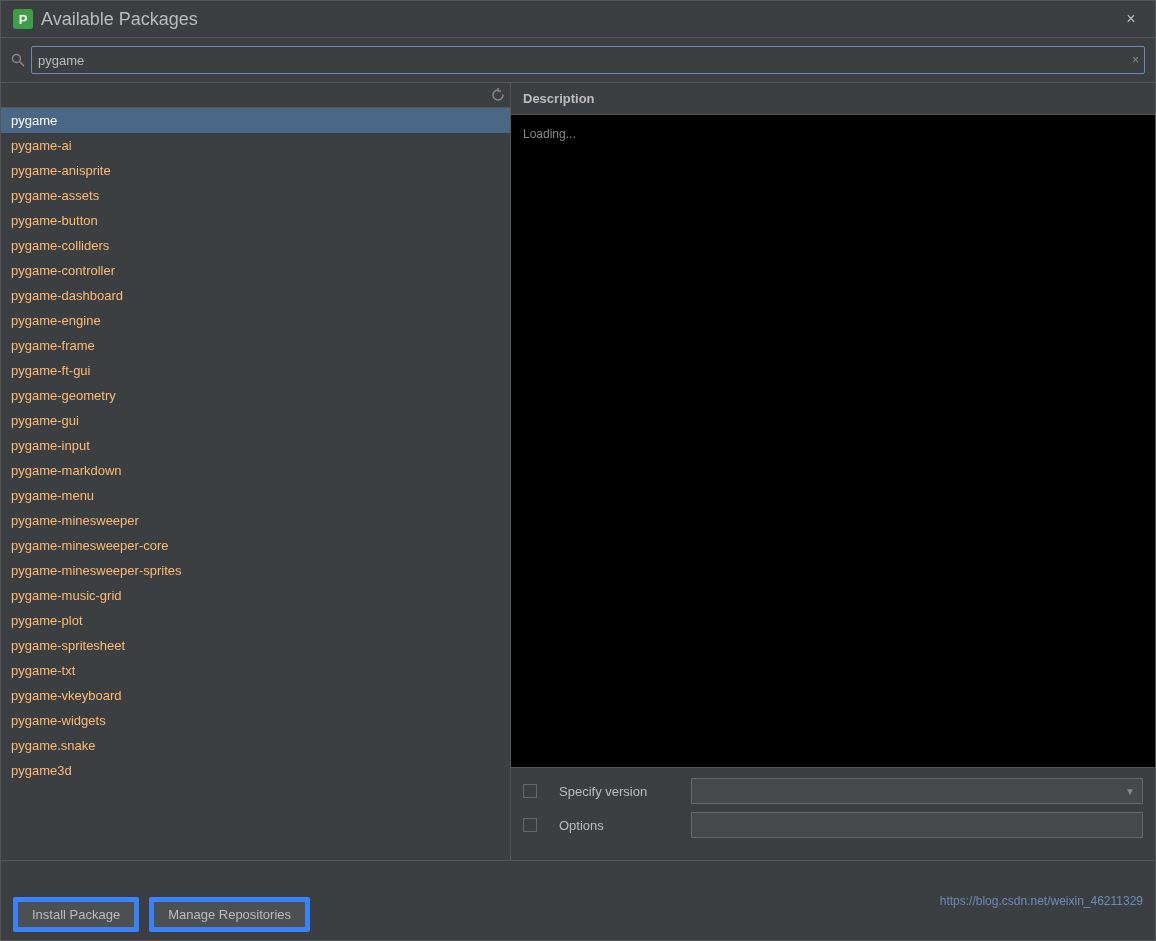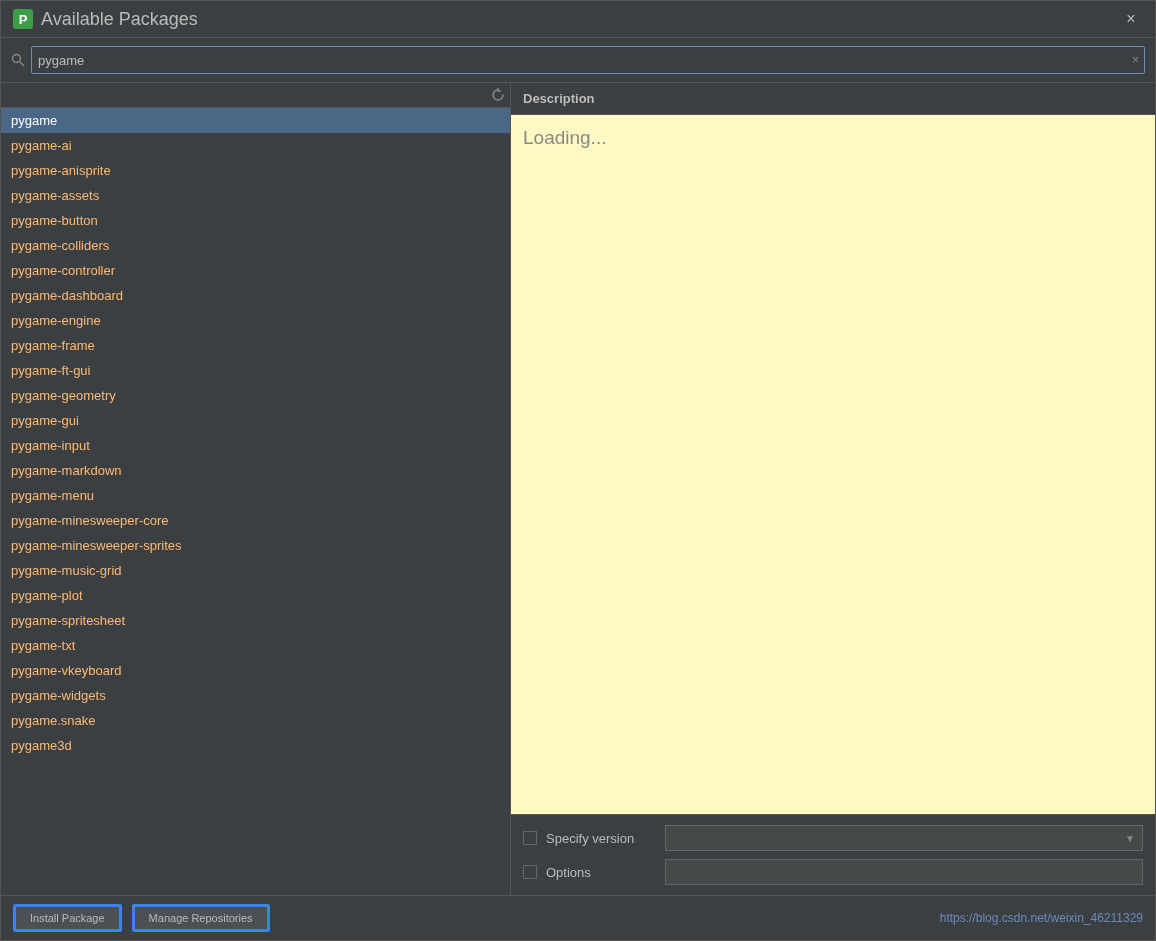--- a/index.html
+++ b/index.html
@@ -154,23 +154,23 @@
       font-size: 13px;
       font-weight: bold;
       border-bottom: 1px solid #555;
       background: #3c3f41;
     }
 
     .description-content {
       flex: 1;
       padding: 12px;
       color: #888;
-      font-size: 19px;
+      font-size: 12px;
       overflow-y: auto;
-      background: #fef9c3;
+      background: #000000;
     }
 
     .description-content::-webkit-scrollbar {
       width: 8px;
     }
 
     .description-content::-webkit-scrollbar-track {
       background: #3c3f41;
     }
 
@@ -180,26 +180,26 @@
 
     .options-area {
       padding: 10px 12px;
       border-top: 1px solid #555;
       background: #3c3f41;
     }
 
     .option-row {
       display: flex;
       align-items: center;
-      gap: 9px;
+      gap: 22px;
       margin-bottom: 8px;
     }
 
     .option-row:last-child {
-      margin-bottom: 0;
+      margin-bottom: 12px;
     }
 
     .option-checkbox {
       width: 14px;
       height: 14px;
       border: 1px solid #666;
       background: #3c3f41;
       cursor: pointer;
       appearance: none;
       -webkit-appearance: none;
@@ -265,25 +265,26 @@
     }
 
     .footer-left {
       display: flex;
       gap: 10px;
     }
 
     .footer-btn {
       padding: 5px 14px;
       background: #4c5052;
-      border: 3px solid #3b82f6;
-      color: #bbbbbb;
-      font-size: 11px;
+      border: 5px solid #3b82f6;
+      color: #bbbbbb;
+      font-size: 13px;
       cursor: pointer;
       border-radius: 2px;
+      margin-top: 28px;
     }
 
     .footer-link {
       color: #6b8cba;
       font-size: 12px;
       text-decoration: none;
       text-align: right;
     }
 
     .refresh-icon {
@@ -373,20 +374,21 @@
           <div class="package-item">pygame-controller</div>
           <div class="package-item">pygame-dashboard</div>
           <div class="package-item">pygame-engine</div>
           <div class="package-item">pygame-frame</div>
           <div class="package-item">pygame-ft-gui</div>
           <div class="package-item">pygame-geometry</div>
           <div class="package-item">pygame-gui</div>
           <div class="package-item">pygame-input</div>
           <div class="package-item">pygame-markdown</div>
           <div class="package-item">pygame-menu</div>
+          <div class="package-item">pygame-minesweeper</div>
           <div class="package-item">pygame-minesweeper-core</div>
           <div class="package-item">pygame-minesweeper-sprites</div>
           <div class="package-item">pygame-music-grid</div>
           <div class="package-item">pygame-plot</div>
           <div class="package-item">pygame-spritesheet</div>
           <div class="package-item">pygame-txt</div>
           <div class="package-item">pygame-vkeyboard</div>
           <div class="package-item">pygame-widgets</div>
           <div class="package-item">pygame.snake</div>
           <div class="package-item">pygame3d</div>

